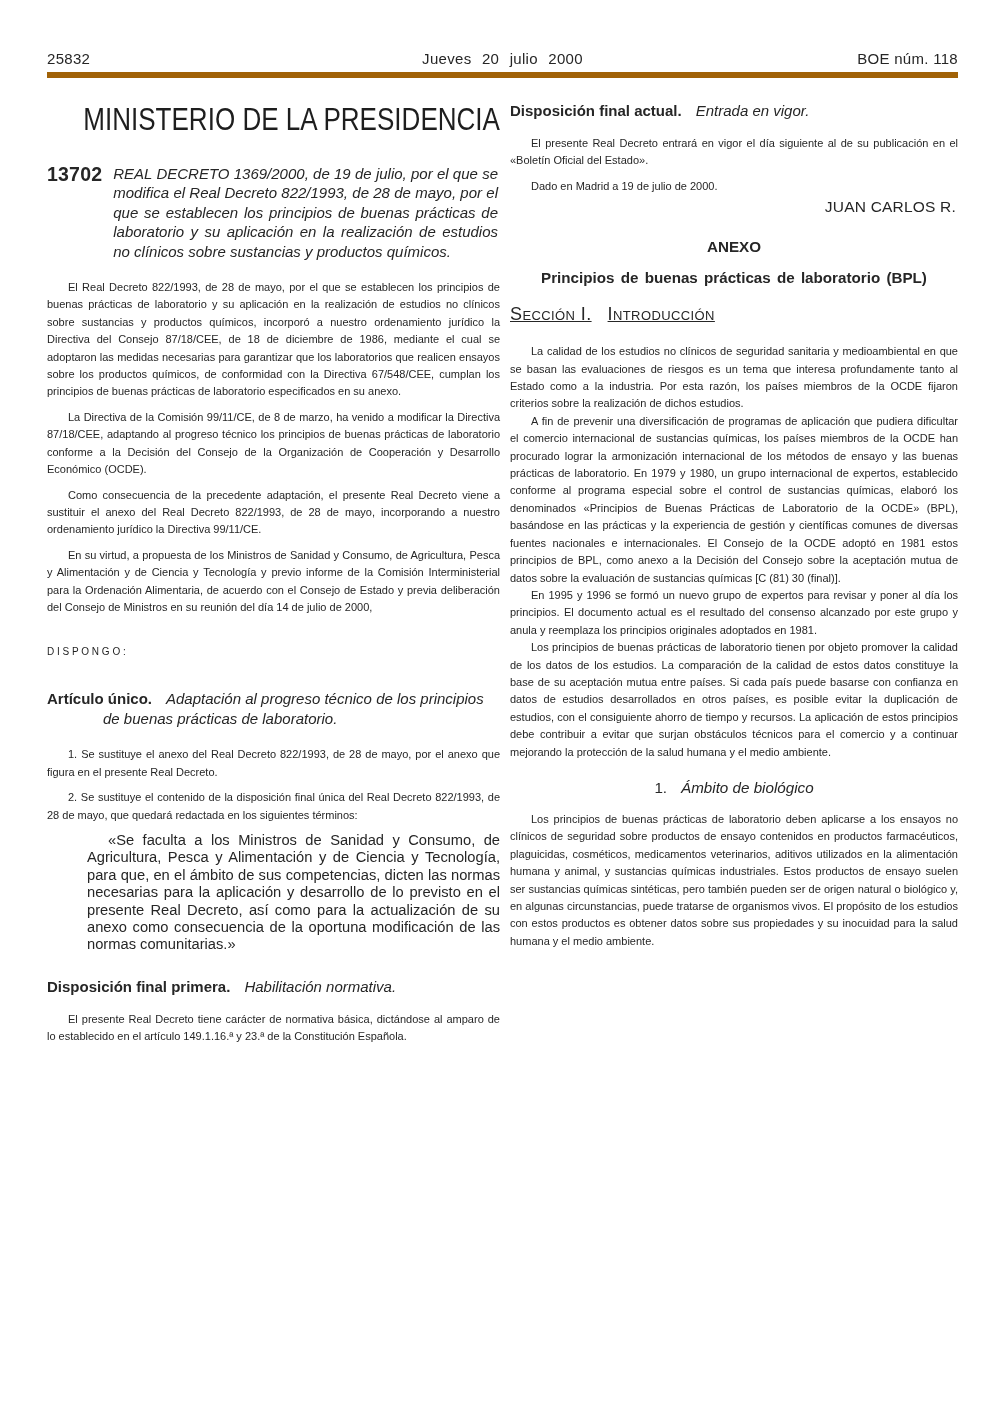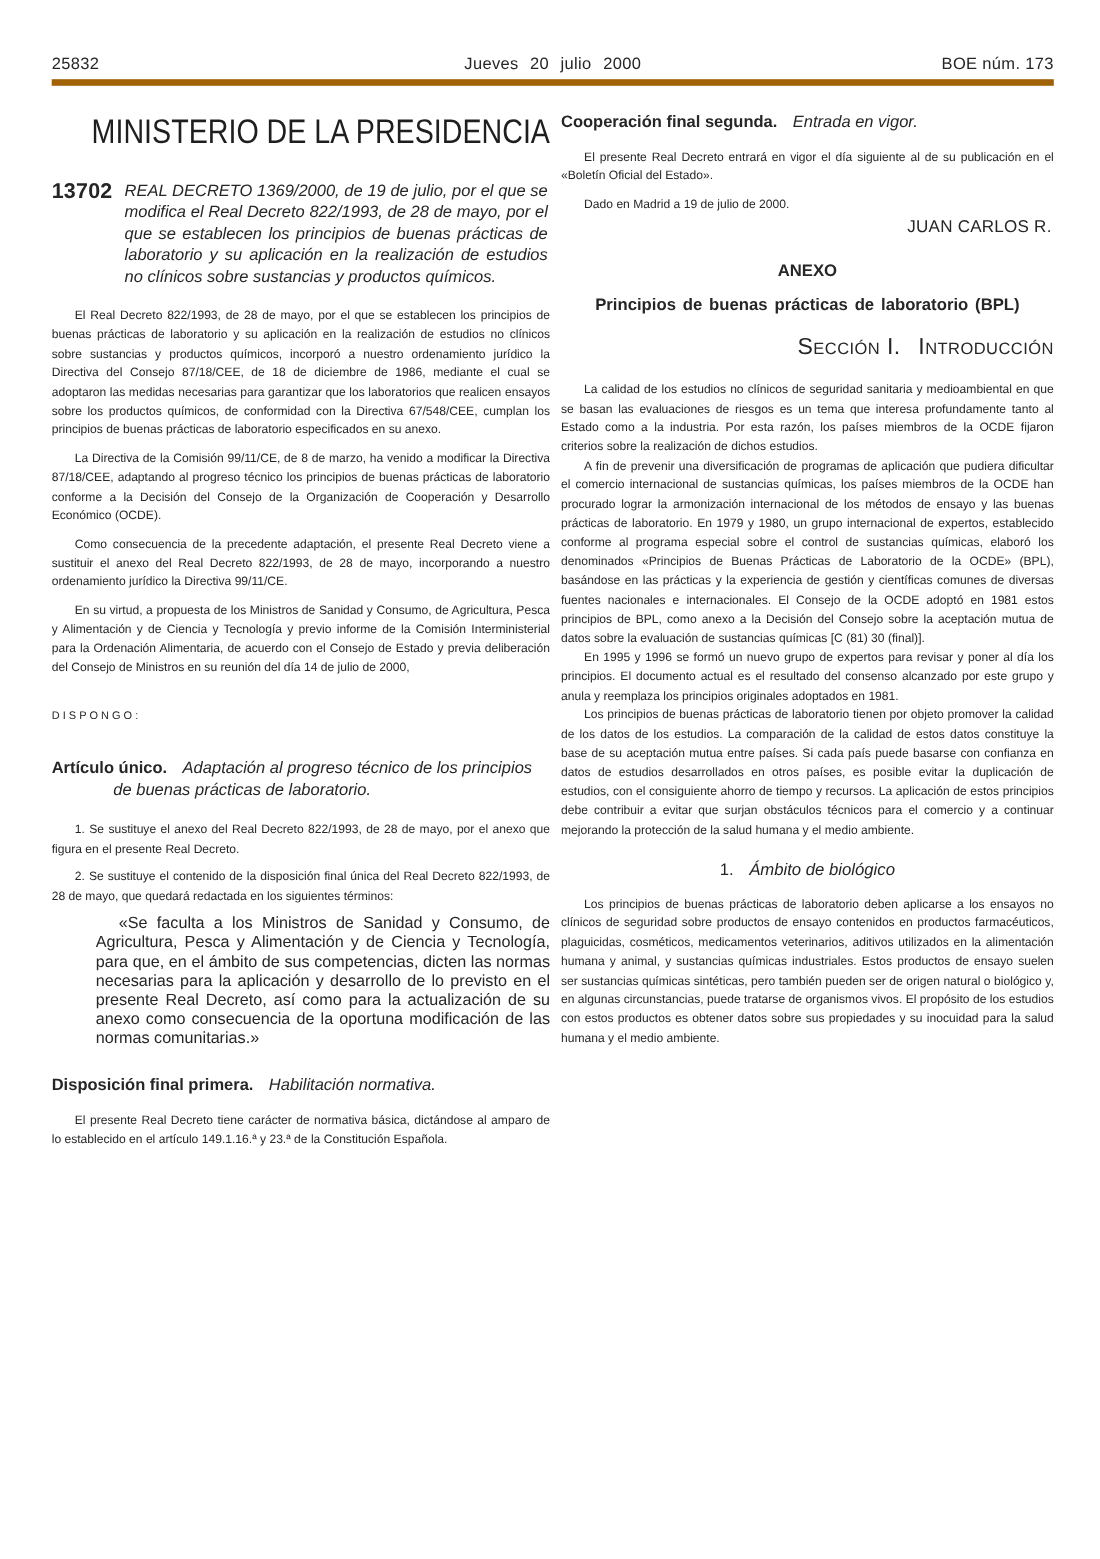--- a/index.html
+++ b/index.html
@@ -70,35 +70,35 @@
   
   .dado{margin-bottom:3px;}
   .king-sig{text-align:right;font-size:15.5px;margin:3px 2px 20px 0;letter-spacing:.2px;}
   .sig-block{font-size:11.6px;line-height:14.5px;color:#3a3a3a;}
   .sig-block .inner{display:inline-block;text-align:center;}
   .sig-block .name{margin-top:3px;letter-spacing:.2px;}
 
   
   .anexo-title{text-align:center;font-weight:bold;font-size:15.2px;margin:22px 0 14px 0;}
   .anexo-subtitle{text-align:center;font-weight:bold;font-size:15.2px;margin:0 0 18px 0;word-spacing:2px;}
-  .section-heading{text-align:right;font-size:21px;margin:0 0 18px 0;font-variant:small-caps;letter-spacing:.4px;}
+  .section-heading{text-align:left;font-size:18px;margin:0 0 18px 0;font-variant:small-caps;letter-spacing:.4px;text-decoration:underline;}
   .section-heading .sp{display:inline-block;width:16px;}
   .ambito-heading{text-align:center;font-size:15.2px;margin:18px 0 15px 0;}
   .ambito-heading .num{margin-right:14px;}
   .ambito-heading .ttl{font-style:italic;}
 </style>
 </head>
 <body>
 
 <div class="page">
 
   <div class="boe-header">
     <span class="hd-left">25832</span>
     <span class="hd-center">Jueves 20 julio 2000</span>
-    <span class="hd-right">BOE núm. 173</span>
+    <span class="hd-right">BOE núm. 118</span>
   </div>
 
   <div class="columns">
 
     <div class="col col-left">
 
       <div class="ministry">MINISTERIO DE LA PRESIDENCIA</div>
 
       <div class="decree">
         <span class="decree-number">13702</span>
@@ -125,21 +125,21 @@
         <span class="lbl">Disposición final primera.</span><span class="gap2"></span><span class="ttl">Habilitación normativa.</span>
       </div>
 
       <p class="para">El presente Real Decreto tiene carácter de normativa básica, dictándose al amparo de lo establecido en el artículo 149.1.16.ª y 23.ª de la Constitución Española.</p>
 
     </div>
 
     <div class="col col-right">
 
       <div class="disposicion" style="margin-top:2px;">
-        <span class="lbl">Cooperación final segunda.</span><span class="gap2"></span><span class="ttl">Entrada en vigor.</span>
+        <span class="lbl">Disposición final actual.</span><span class="gap2"></span><span class="ttl">Entrada en vigor.</span>
       </div>
 
       <p class="para">El presente Real Decreto entrará en vigor el día siguiente al de su publicación en el «Boletín Oficial del Estado».</p>
       <p class="para dado">Dado en Madrid a 19 de julio de 2000.</p>
 
       <div class="king-sig">JUAN CARLOS R.</div>
 
 
       <div class="anx">
         <div class="anexo-title">ANEXO</div>

